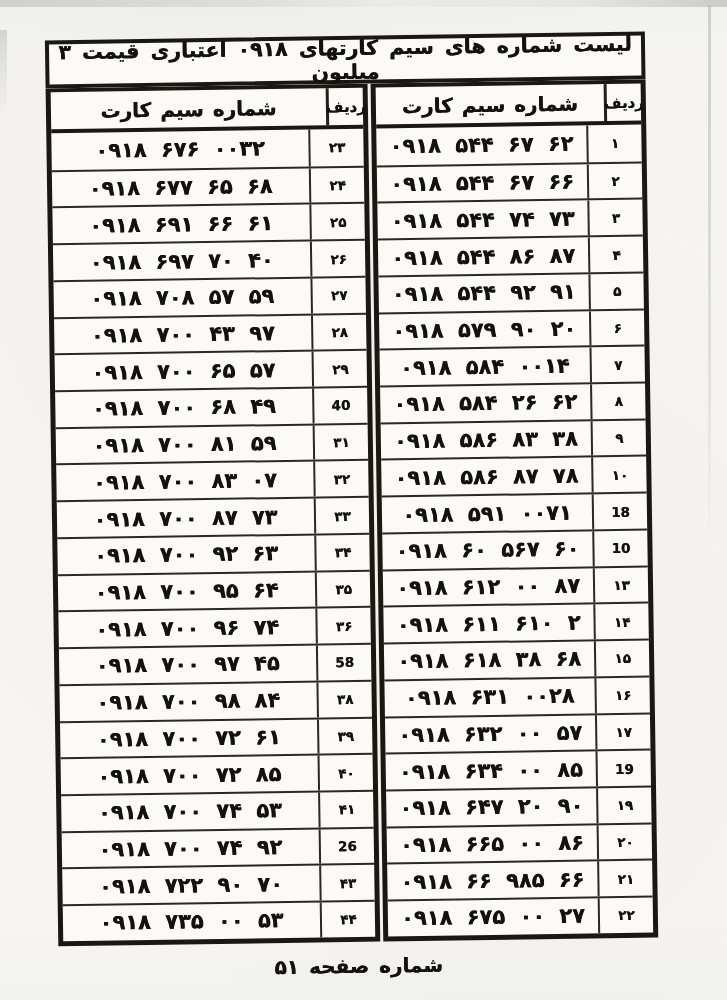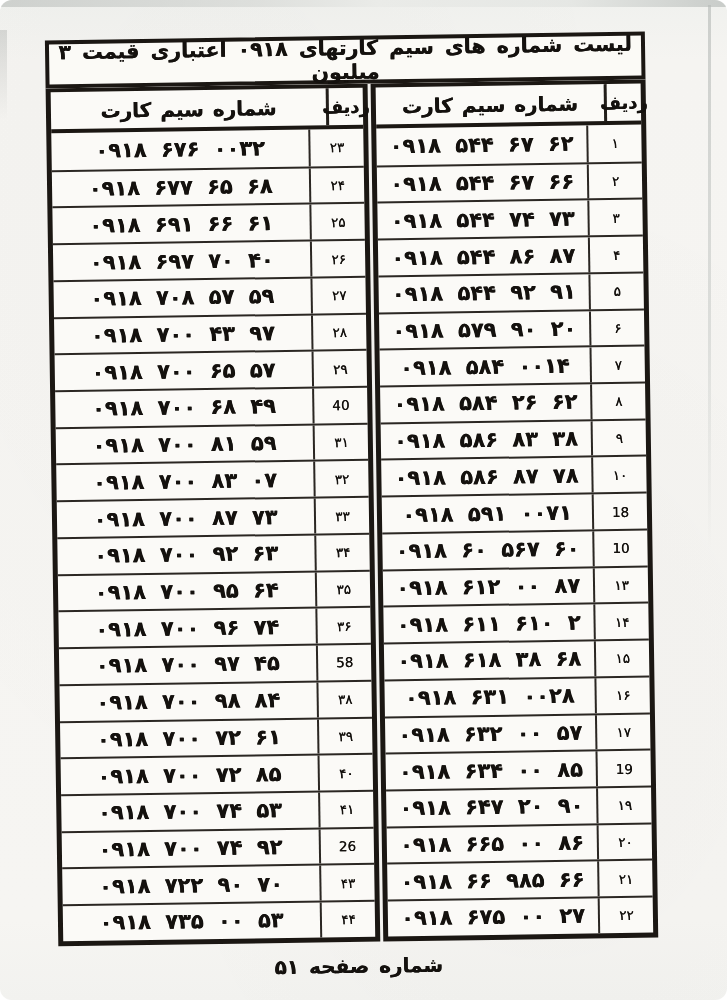--- a/index.html
+++ b/index.html
@@ -6,21 +6,20 @@
   html,body { width:727px; height:1000px; }
   body { font-family:"DejaVu Sans", sans-serif; overflow:hidden; }
 
   .page {
     position:relative; width:727px; height:1000px;
     background:
       radial-gradient(ellipse at 30% 20%, rgba(0,0,0,0.015), transparent 60%),
       radial-gradient(ellipse at 75% 70%, rgba(0,0,0,0.02), transparent 55%),
       linear-gradient(180deg,#f0f1ee 0%, #f5f4f1 6%, #f6f5f2 92%, #f2f2ef 100%);
     overflow:hidden;
-    border-radius:12px;
   }
 
   
   .scan-band-top {
     position:absolute; top:0; left:0; width:727px; height:7px;
     background:linear-gradient(90deg,#c6c9c6 0%,#d9dbd8 35%,#e9eae7 52%,#e3e5e2 78%,#bfc3c0 100%);
     opacity:.8;
   }
   .scan-line-right {
     position:absolute; top:5px; right:16px; width:3px; height:545px;
@@ -51,35 +50,35 @@
     border:5px solid #1b1713; border-top-width:4px; background:#fbfaf7;
     display:flex; flex-direction:column;
   }
   .half-left  { width:322px; }
   .half-right { width:275px; }
 
   .thead { display:flex; height:41px; border-bottom:4px solid #1b1713; }
   .th { display:flex; align-items:center; justify-content:center;
         font-weight:bold; direction:rtl; }
   .th-sim { flex:1; font-size:20px; word-spacing:2px; text-shadow:0.4px 0 0 currentColor; }
-  .th-no  { width:37px; border-left:3px solid #221e1a; font-size:18px;
+  .th-no  { width:37px; border-left:3px solid #221e1a; font-size:15px;
             text-shadow:0.3px 0 0 currentColor; }
 
   .tbody { display:flex; flex-direction:column; }
   .trow { display:flex; height:36.72px; }
   .trow + .trow { border-top:2px solid #2b2723; }
   .cell { display:flex; align-items:center; justify-content:center; }
   .cell-sim {
     flex:1; direction:ltr; font-weight:bold; font-size:21px;
     word-spacing:7px; letter-spacing:0.5px;
     text-shadow:0.4px 0 0 currentColor;
   }
   .cell-no {
     width:55px; border-left:2px solid #2b2723;
-    font-weight:normal; font-size:13.5px; direction:rtl;
+    font-weight:bold; font-size:13.5px; direction:rtl;
     text-shadow:0.3px 0 0 currentColor;
   }
 
   .page-footer {
     margin-top:12px; text-align:center; direction:rtl;
     font-weight:bold; font-size:20px; word-spacing:3px;
     text-shadow:0.4px 0 0 currentColor;
   }
 </style>
 </head>

